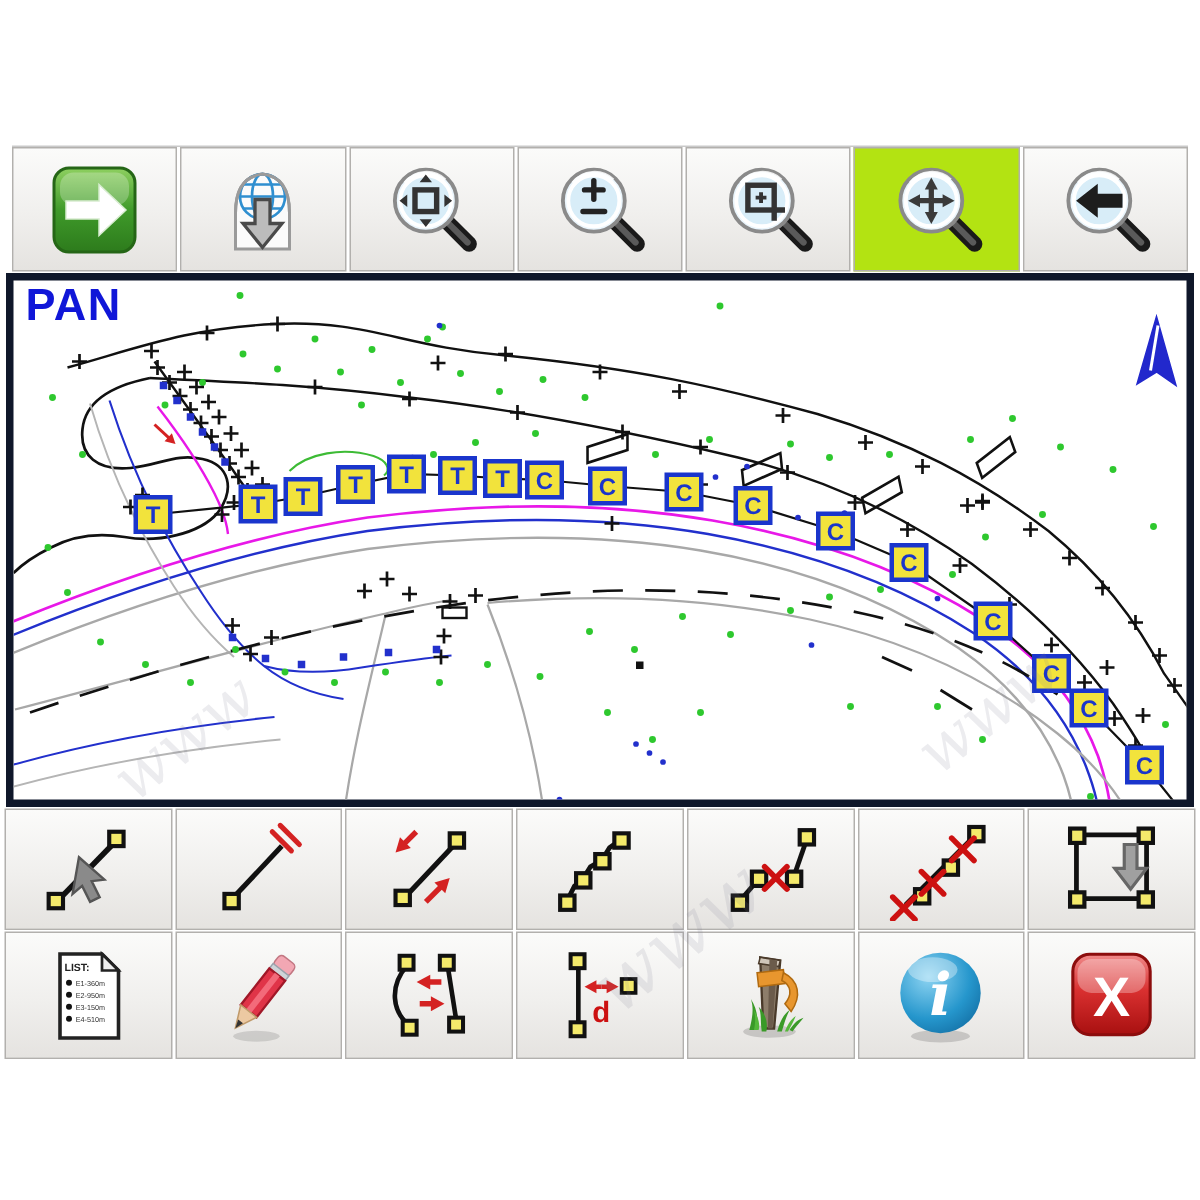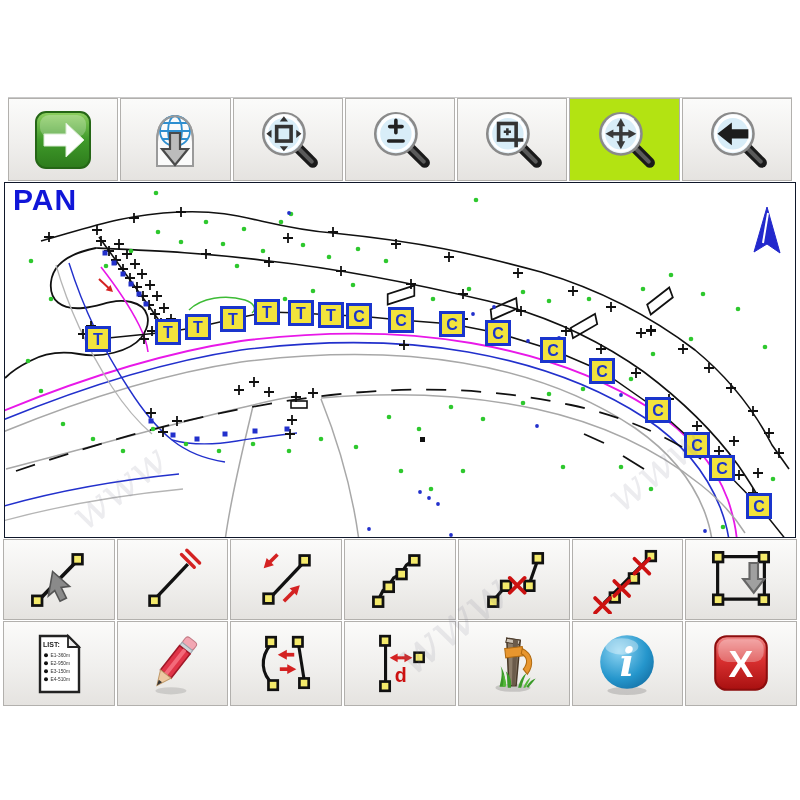--- a/index.html
+++ b/index.html
@@ -8,21 +8,21 @@
   .bar{position:absolute;display:flex;gap:2px;}
   #top-toolbar{left:8px;top:97px;width:784px;height:83px;border-top:1px solid #c9c9c9;}
   #row1-toolbar{left:3px;top:539px;width:794px;height:81px;}
   #row2-toolbar{left:3px;top:621px;width:794px;height:85px;}
   .tbtn{flex:1;box-sizing:border-box;border:1px solid #b2b0ad;
         background:linear-gradient(180deg,#fbfbfa 0%,#f0efed 55%,#e5e3e0 100%);
         display:flex;align-items:center;justify-content:center;cursor:pointer;}
   .tbtn.active{background:#b3e312;}
   .tbtn svg{display:block;}
   #map-area{position:absolute;left:4px;top:182px;width:792px;height:356px;
-            box-sizing:border-box;border:1px solid #0f172a;background:#fff;overflow:hidden;}
+            box-sizing:border-box;border:5px solid #0f172a;background:#fff;overflow:hidden;}
   #map-canvas{position:absolute;left:0;top:0;}
   #pan-label{position:absolute;left:8px;top:0px;font-size:30px;font-weight:bold;
              color:#1016d8;letter-spacing:1px;z-index:4;}
   .wm{position:absolute;font-style:italic;font-family:"DejaVu Serif",serif;
       color:rgba(125,125,150,0.15);transform:rotate(-38deg);pointer-events:none;z-index:6;}
   #wm1{left:60px;top:280px;font-size:42px;}
   #wm2{left:596px;top:262px;font-size:42px;}
   #wm3{position:absolute;left:388px;top:596px;font-size:50px;}
 </style>
 </head>

